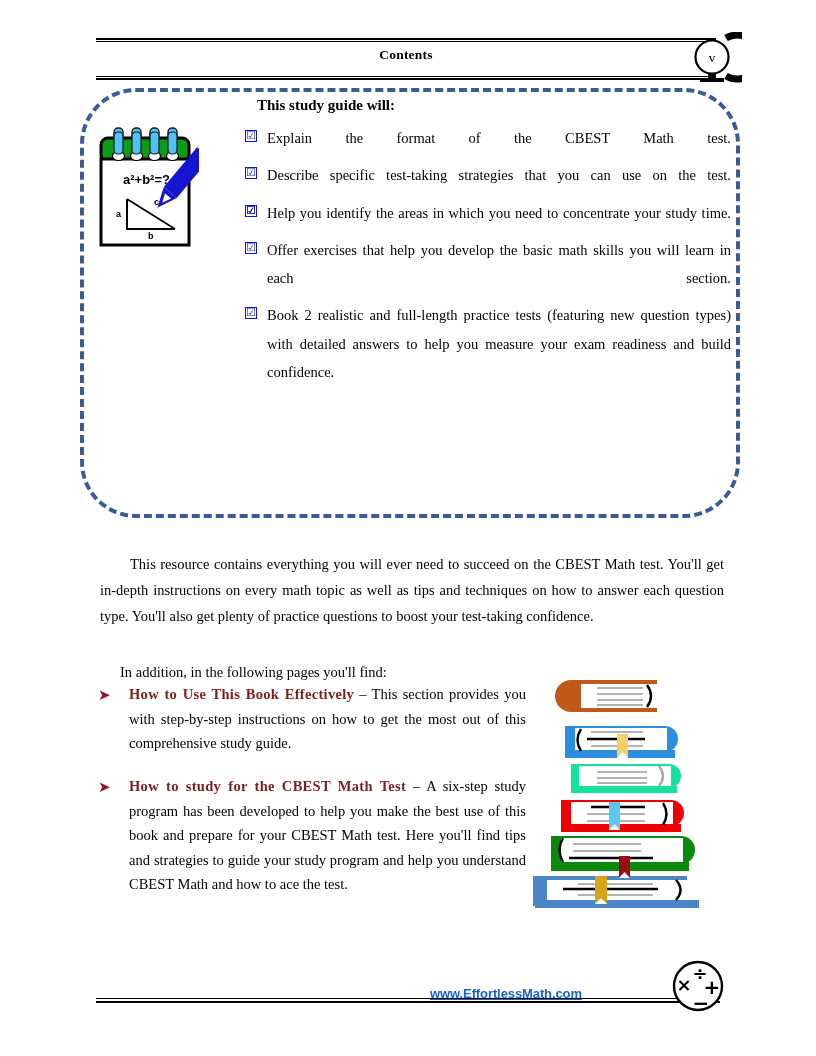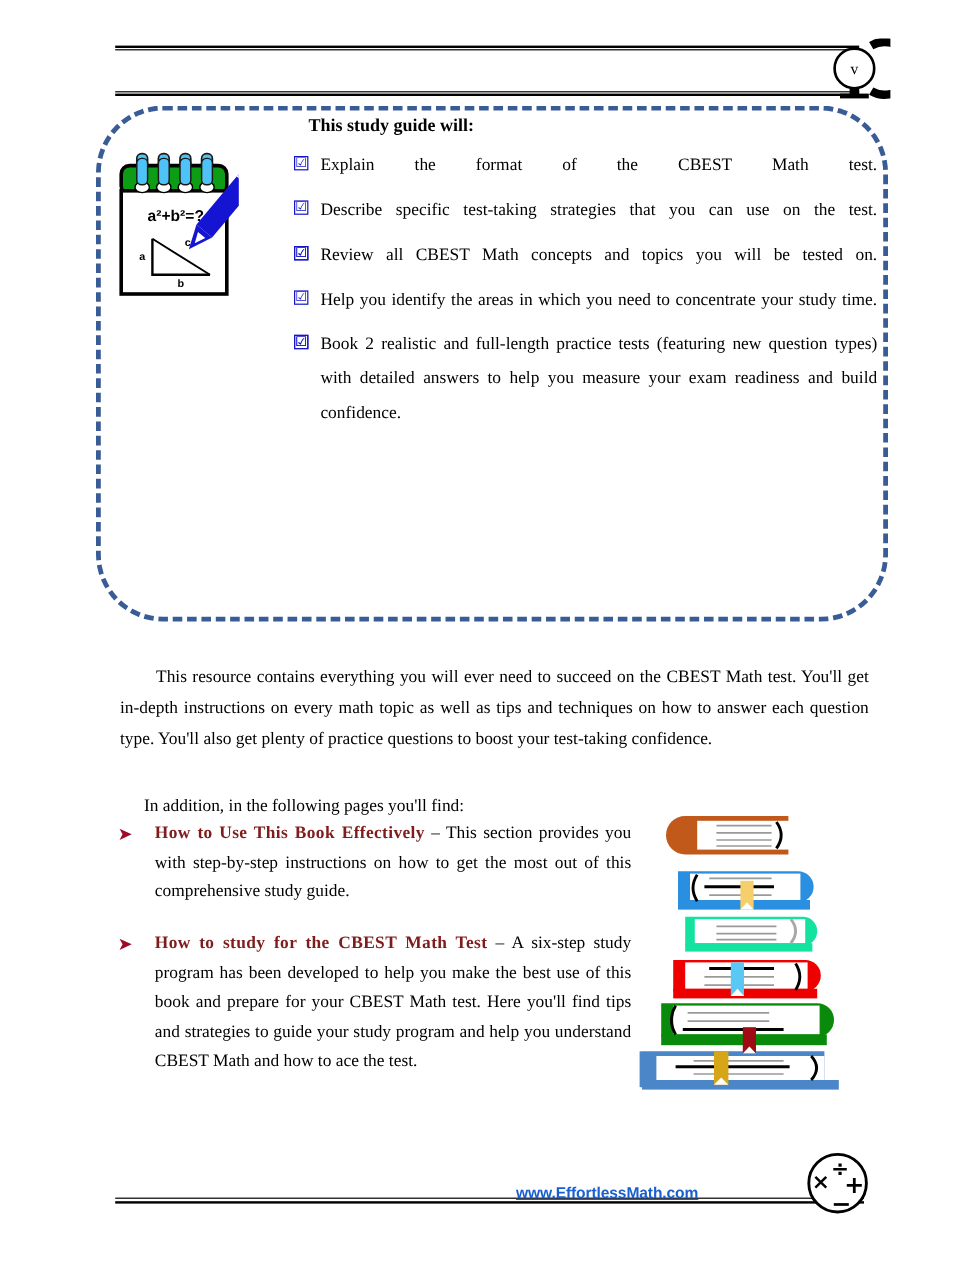--- a/index.html
+++ b/index.html
@@ -209,20 +209,21 @@
     top: 958px;
     width: 60px;
     height: 58px;
   }
 </style>
 </head>
 <body>
 
 <div class="header">
   <div class="header-rule-top"></div>
+  <div class="header-title">Contents</div>
   <div class="header-rule-bottom"></div>
 </div>
 
 <svg class="globe" viewBox="0 0 56 54">
   <path d="M40 6 A22 22 0 1 1 40 44" stroke="#000" stroke-width="7" fill="none" stroke-linecap="butt"></path>
   <circle cx="26" cy="25" r="16.5" fill="#fff" stroke="#000" stroke-width="2.2"></circle>
   <rect x="22" y="41" width="8" height="6" fill="#000"></rect>
   <rect x="14" y="46" width="24" height="4" fill="#000"></rect>
   <text x="26" y="30" font-family="Liberation Serif, serif" font-size="13" text-anchor="middle" fill="#000">v</text>
 </svg>
@@ -283,30 +284,30 @@
     <span class="check-box">☑</span>
     <span>Describe specific test-taking strategies that you can use on the test.</span>
   </div>
 
   <div class="check-item">
     <span class="check-box">☑</span>
   </div>
 
   <div class="check-item">
     <span class="check-box">☑</span>
-    <span>Review all CBEST Math concepts and topics you will be tested on.</span>
   </div>
 
   <div class="check-item">
     <span class="check-box">☑</span>
     <span>Help you identify the areas in which you need to concentrate your study time.</span>
   </div>
 
   <div class="check-item">
     <span class="check-box">☑</span>
+    <span>Offer exercises that help you develop the basic math skills you will learn in each section.</span>
   </div>
 
   <div class="check-item">
     <span class="check-box">☑</span>
     <span>Book </span><b>2 realistic and full-length practice tests</b><span> (featuring new question types) with detailed answers to help you measure your exam readiness and build confidence.</span>
   </div>
 </div>
 
 <p class="para para-1">This resource contains everything you will ever need to succeed on the CBEST Math test. You'll get in-depth instructions on every math topic as well as tips and techniques on how to answer each question type. You'll also get plenty of practice questions to boost your test-taking confidence.</p>
 <p class="para-2">In addition, in the following pages you'll find:</p>

